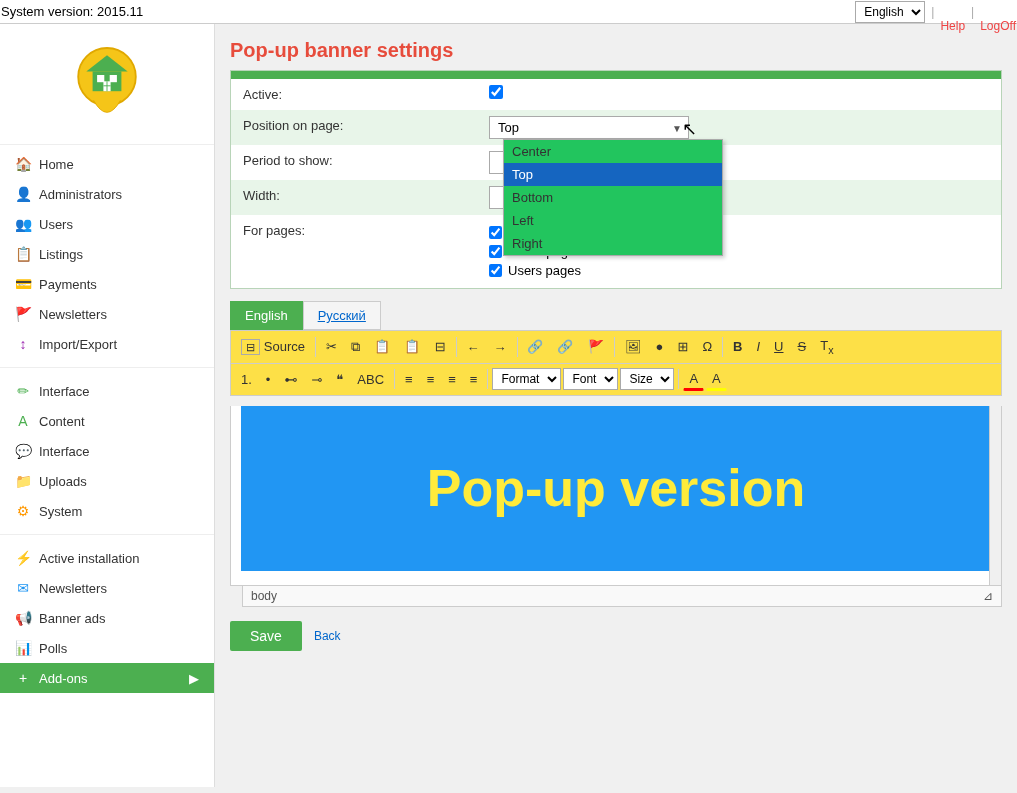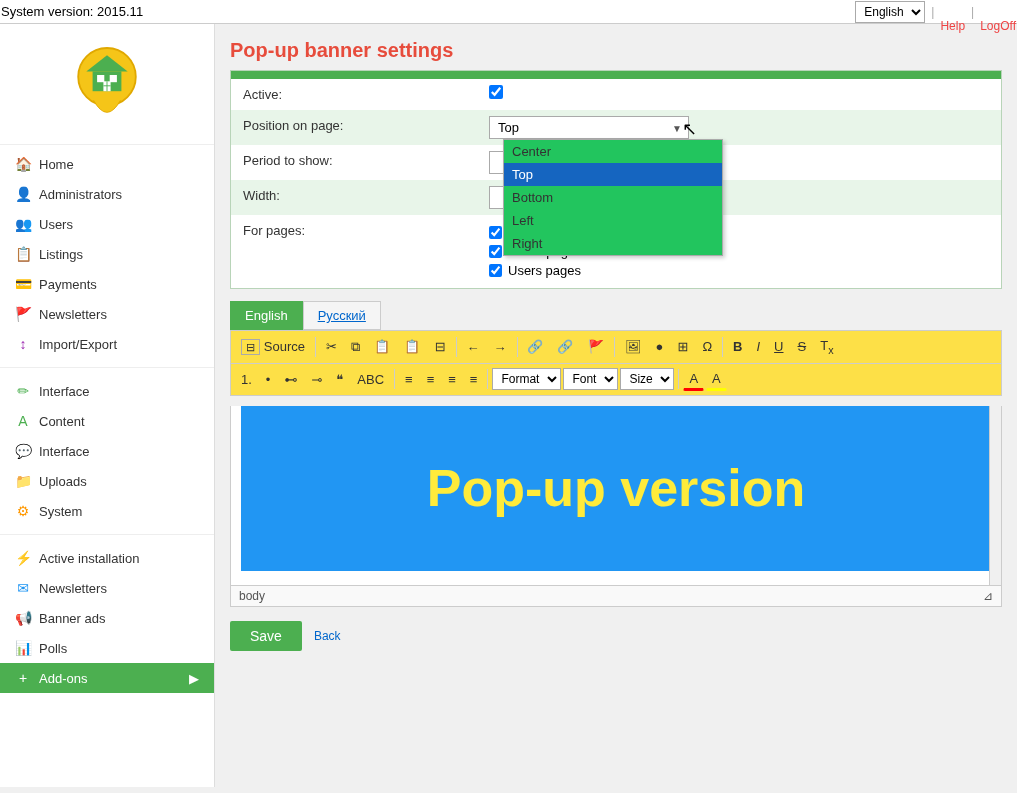--- a/index.html
+++ b/index.html
@@ -143,21 +143,21 @@
     .banner-text {
       color: #ffeb3b; font-size: 52px; font-weight: bold; font-family: Arial, sans-serif;
     }
     .editor-scrollbar {
       position: absolute; right: 0; top: 0; width: 12px; height: 100%;
       background: #f0f0f0; border-left: 1px solid #ccc;
     }
     .editor-status {
       border: 1px solid #ccc; border-top: none; padding: 3px 8px;
       background: #f9f9f9; color: #555; font-size: 12px;
-      display: flex; justify-content: space-between; align-items: center;
+      display: flex; justify-content: space-between; align-items: center; margin-left: 12px;
     }
 
     
     .pages-list { display: flex; flex-direction: column; gap: 4px; padding: 4px 0; }
     .pages-item { display: flex; align-items: center; gap: 6px; font-size: 13px; }
 
     
     .action-bar { display: flex; align-items: center; gap: 12px; margin-top: 14px; }
     .btn-save {
       background: #4caf50; color: #fff; border: none; padding: 7px 20px;

